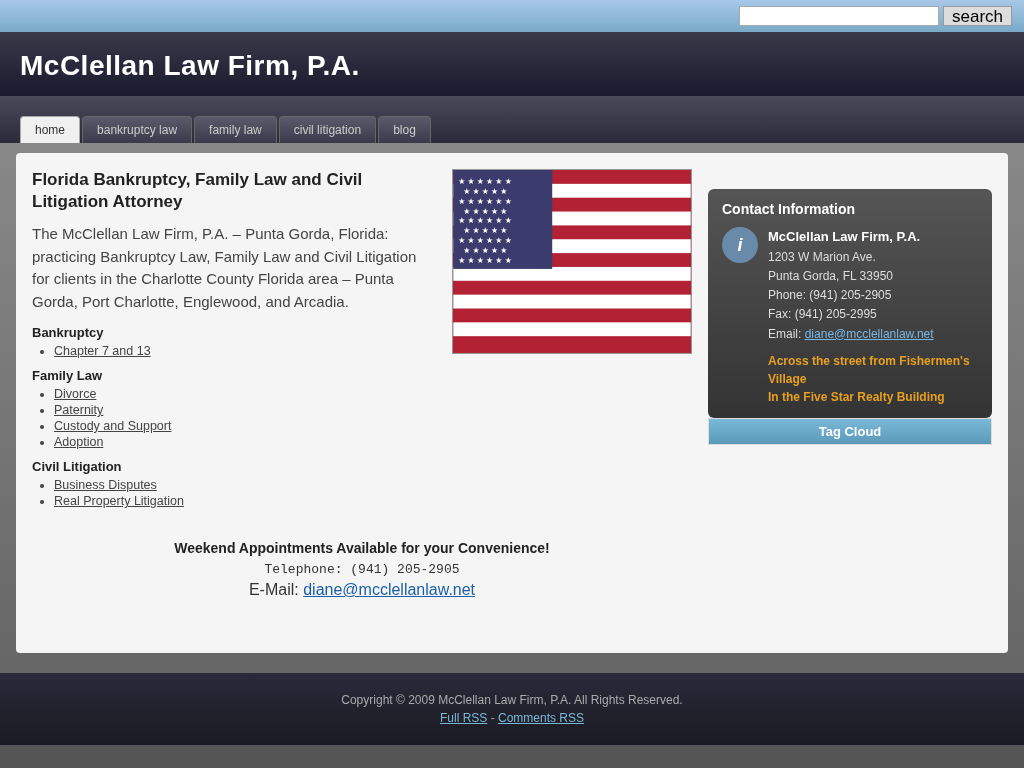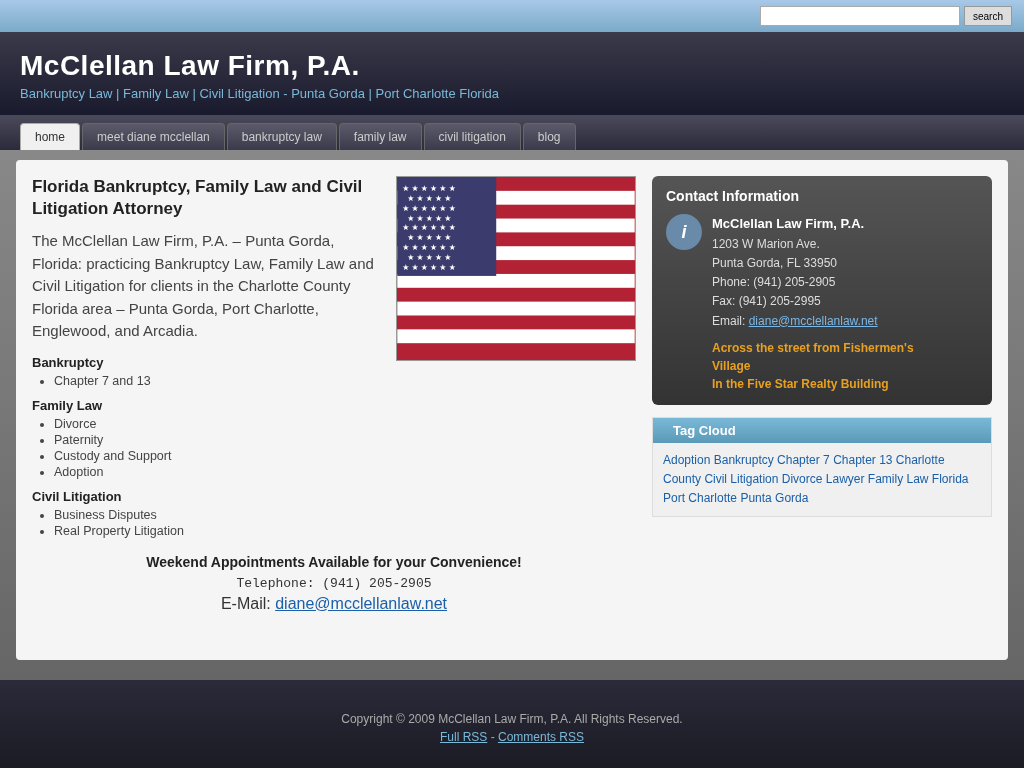--- a/index.html
+++ b/index.html
@@ -28,21 +28,21 @@
       width: 200px;
       height: 20px;
       border: 1px solid #aaa;
       padding: 2px 4px;
       font-size: 12px;
       background: #fff;
     }
     #search-button {
       height: 20px;
       padding: 0 8px;
-      font-size: 10px;
+      font-size: 17px;
       background: #ddd;
       border: 1px solid #999;
       cursor: pointer;
     }
 
     
     #header {
       background: linear-gradient(to bottom, #3a3a4a, #1a1a2e);
       padding: 18px 20px 14px 20px;
     }
@@ -54,21 +54,21 @@
     }
     #site-subtitle {
       font-size: 13px;
       color: #7ab8d8;
       margin-top: 4px;
     }
 
     
     #nav {
       background: linear-gradient(to bottom, #4a4a5a, #2a2a3a);
-      padding: 8px 20px 0 20px;
+      padding: 20px 20px 0 20px;
       display: flex;
       gap: 2px;
     }
     .nav-tab {
       padding: 6px 14px;
       font-size: 12px;
       color: #ccc;
       cursor: pointer;
       border-radius: 4px 4px 0 0;
       background: linear-gradient(to bottom, #5a5a6a, #3a3a4a);
@@ -123,20 +123,21 @@
     }
     .bullet-list {
       list-style: disc;
       margin-left: 22px;
       font-size: 12.5px;
       color: #444;
       margin-bottom: 6px;
     }
     .bullet-list li {
       margin-bottom: 2px;
+      text-decoration: underline;
     }
 
     
     #flag-container {
       float: right;
       margin: 0 0 10px 16px;
       width: 240px;
       height: 185px;
       border: 1px solid #999;
       overflow: hidden;
@@ -145,21 +146,21 @@
     #flag-svg {
       width: 100%;
       height: 100%;
     }
 
     #weekend-notice {
       font-size: 14px;
       font-weight: bold;
       color: #222;
       text-align: center;
-      margin-top: 16px;
+      margin-top: 32px;
       clear: both;
     }
     #phone-notice {
       text-align: center;
       font-size: 13px;
       color: #333;
       margin-top: 6px;
       font-family: Liberation Mono, monospace;
     }
     #email-notice {
@@ -168,24 +169,24 @@
       color: #333;
       margin-top: 4px;
     }
     #email-notice a {
       color: #1a5fa8;
       text-decoration: underline;
     }
 
     
     #sidebar {
-      width: 340px;
+      width: 284px;
       display: flex;
       flex-direction: column;
-      gap: 12px;
+      margin-top: 20px;
     }
 
     
     #contact-box {
       background: linear-gradient(to bottom, #555, #333);
       border-radius: 6px;
       padding: 12px 14px;
       color: #fff;
     }
     #contact-box-title {
@@ -238,36 +239,37 @@
     #tag-cloud-box {
       background: #f0f0f0;
       border: 1px solid #ddd;
     }
     #tag-cloud-title {
       background: linear-gradient(to bottom, #7ab8d8, #5a9ab8);
       color: #fff;
       font-size: 13px;
       font-weight: bold;
       padding: 5px 20px;
+      text-align: center;
     }
     #tag-cloud-content {
       padding: 8px 10px;
       font-size: 12px;
       color: #333;
       line-height: 1.6;
     }
     #tag-cloud-content a {
       color: #1a5fa8;
       text-decoration: none;
     }
 
     
     #footer {
       background: linear-gradient(to bottom, #2a2a3a, #1a1a22);
-      padding: 32px;
+      padding: 20px;
       text-align: center;
       color: #aaa;
       font-size: 12px;
     }
     #footer a {
       color: #7ab8d8;
     }
     #footer-links {
       margin-top: 4px;
     }
@@ -277,26 +279,24 @@
 
 <div id="top-bar">
   <form id="search-form">
     <input type="text" id="search-input" style="">
     <button type="submit" id="search-button">search</button>
   </form>
 </div>
 
 <div id="header">
   <div id="site-title">McClellan Law Firm, P.A.</div>
-  <div id="site-subtitle">Bankruptcy Law | Family Law | Civil Litigation - Punta Gorda | Port Charlotte Florida</div>
 </div>
 
 <div id="nav">
 <div class="nav-tab active">home</div>
-    <div class="nav-tab">meet diane mcclellan</div>
     <div class="nav-tab">bankruptcy law</div>
     <div class="nav-tab">family law</div>
     <div class="nav-tab">civil litigation</div>
     <div class="nav-tab">blog</div>
   </div>
 
 <div id="content-wrapper">
   <div id="content-inner">
 
     <div id="main-content">
@@ -382,22 +382,20 @@
               <span>Across the street from Fishermen's</span><br>
               <span>Village</span><br>
               <span>In the Five Star Realty Building</span>
             </div>
           </div>
         </div>
       </div>
 
       <div id="tag-cloud-box">
         <div id="tag-cloud-title">Tag Cloud</div>
-        <div id="tag-cloud-content">
-        <a href="#">Adoption</a> <a href="#">Bankruptcy</a> <a href="#">Chapter 7</a> <a href="#">Chapter 13</a> <a href="#">Charlotte County</a> <a href="#">Civil Litigation</a> <a href="#">Divorce</a> <a href="#">Lawyer</a> <a href="#">Family Law</a> <a href="#">Florida</a> <a href="#">Port Charlotte</a> <a href="#">Punta Gorda</a></div>
       </div>
     </div>
   </div>
 </div>
 
 <div id="footer">
   <div id="footer-copyright">Copyright © 2009 McClellan Law Firm, P.A. All Rights Reserved.</div>
   <div id="footer-links">
     <a href="#">Full RSS</a>
     <span> - </span>

